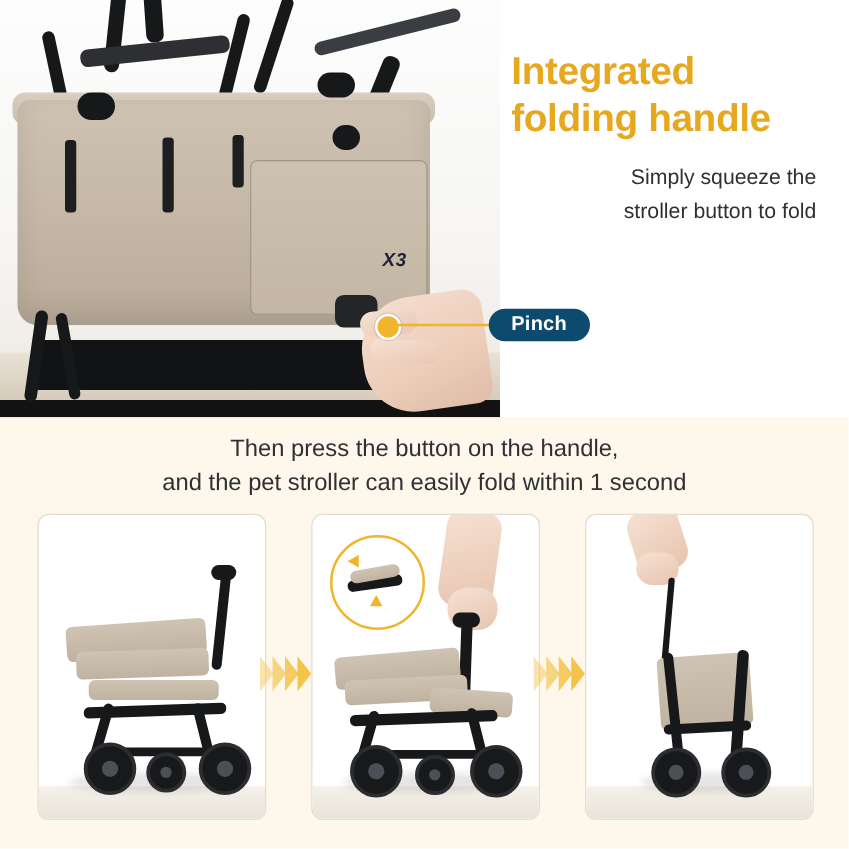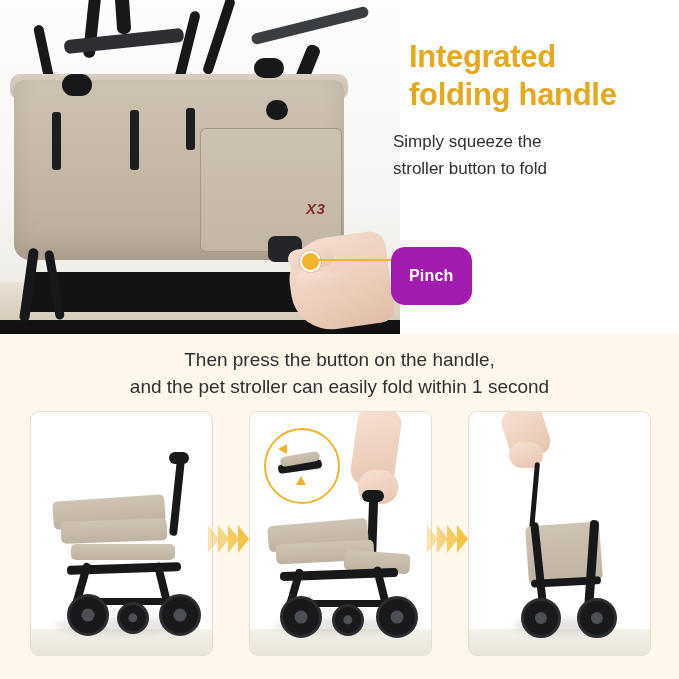--- a/index.html
+++ b/index.html
@@ -100,21 +100,21 @@
     height: 122px;
     background: linear-gradient(180deg, #cdc1b1 0%, #c3b6a4 100%);
     border-radius: 6px;
     border: 1px solid rgba(120,108,92,0.45);
   }
   .logo-x3 {
     position: absolute;
     left: 306px;
     top: 200px;
     font-size: 15px;
-    color: #7f1d1d;
+    color: #0f172a;
     font-style: italic;
     font-weight: bold;
     letter-spacing: 0.5px;
     opacity: 0.92;
   }
   .strap {
     position: absolute;
     width: 9px;
     background: #1d1e20;
     border-radius: 3px;
@@ -170,22 +170,22 @@
     top: 259px;
     width: 76px;
     height: 2px;
     background: #f0b52c;
   }
   .pinch-pill {
     position: absolute;
     left: 391px;
     top: 247px;
     height: 26px;
-    padding: 16px 18px;
-    background: #a21caf;
+    padding: 0 18px;
+    background: #0c4a6e;
     color: #ffffff;
     border-radius: 14px;
     font-size: 16px;
     font-weight: bold;
     line-height: 26px;
     letter-spacing: 0.2px;
   }
 
   
   .hero-title {
@@ -201,20 +201,21 @@
     margin-left: 16px;
   }
   .hero-sub {
     position: absolute;
     left: 393px;
     top: 128px;
     width: 260px;
     font-size: 17px;
     line-height: 27px;
     color: #2f3033;
+    text-align: right;
   }
 
   
   .band {
     position: absolute;
     left: 0;
     top: 334px;
     width: 679px;
     height: 345px;
     background: #fdf7ec;

